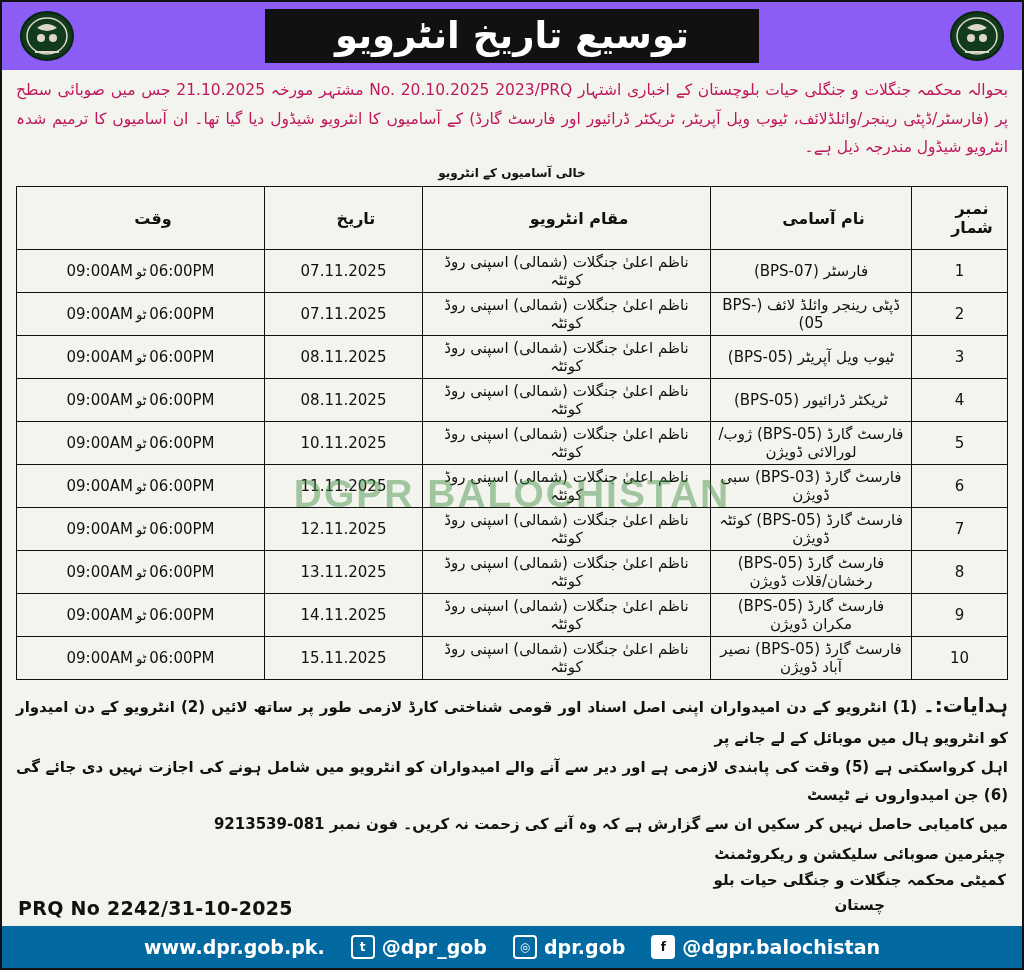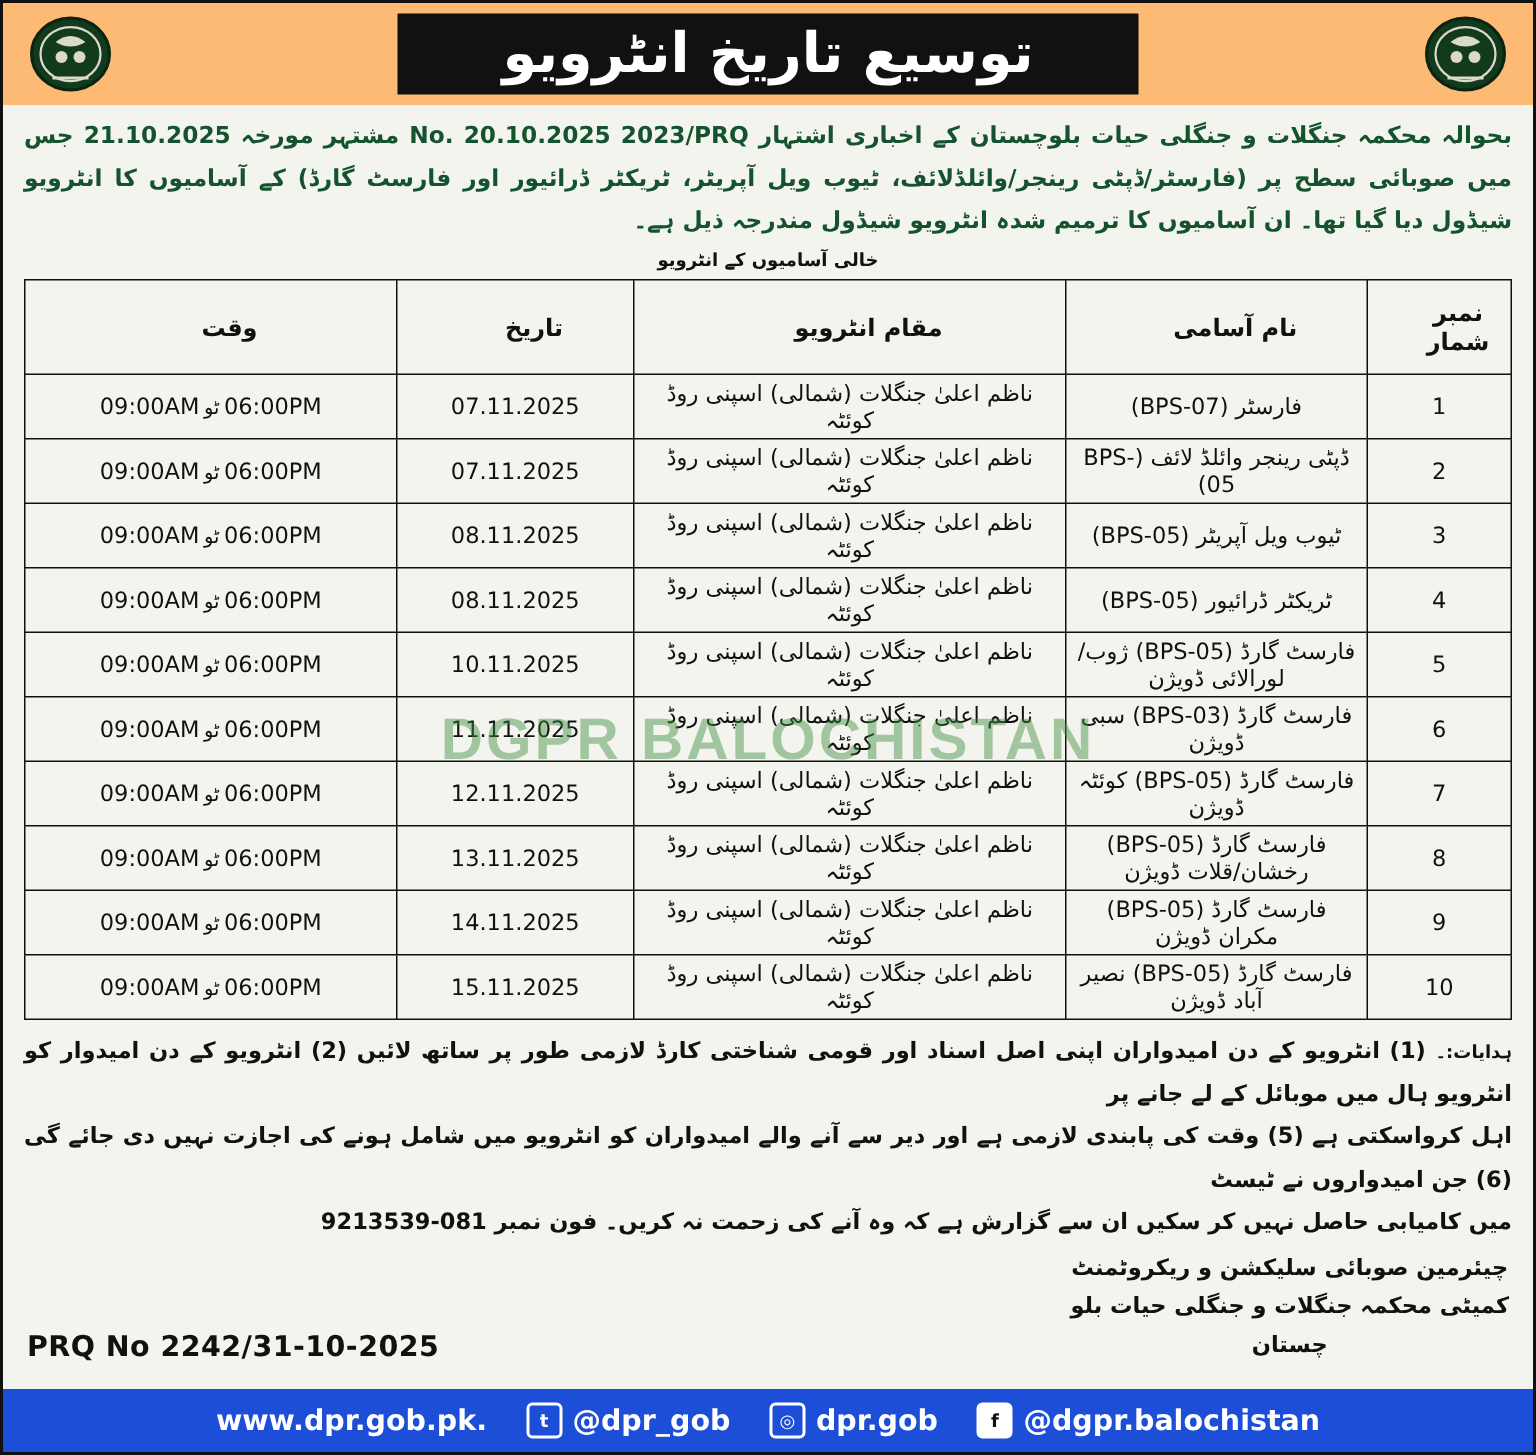--- a/index.html
+++ b/index.html
@@ -14,21 +14,21 @@
     position:absolute;inset:0;
     background:#f4f4ef;
     border:2px solid #111;
     box-sizing:border-box;
   }
   
   .header{
     position:relative;
     height:68px;
     display:flex;align-items:center;justify-content:center;
-    background:#fdba74;
+    background:#8b5cf6;
   }
   .logo{
     position:absolute;top:8px;
     width:62px;height:54px;
     display:flex;align-items:center;justify-content:center;
   }
   .logo.left{left:14px;}
   .logo.right{right:14px;}
   .logo svg{display:block;}
   .title-bar{
@@ -42,22 +42,22 @@
     line-height:1.15;
     font-family:"DejaVu Sans", sans-serif;
   }
   
   .intro{
     direction:rtl;
     text-align:justify;
     padding:6px 14px 2px 14px;
     font-size:15.5px;
     line-height:1.85;
-    color:#14532d;
-    font-weight:bold;
+    color:#be185d;
+    font-weight:normal;
   }
   .intro p{margin:0;}
   .subheading{
     text-align:center;
     font-size:12px;
     font-weight:bold;
     direction:rtl;
     margin:2px 0 6px 0;
     color:#111;
   }
@@ -93,21 +93,21 @@
   
   .instructions{
     direction:rtl;
     text-align:justify;
     padding:6px 14px 0 14px;
     font-size:15px;
     line-height:1.9;
     font-weight:bold;
     color:#111;
   }
-  .instructions .lbl{font-size:12px;}
+  .instructions .lbl{font-size:20px;}
   
   .sigrow{
     display:flex;
     justify-content:space-between;
     align-items:flex-end;
     padding:4px 16px 0 16px;
     direction:rtl;
   }
   .sig{
     text-align:center;
@@ -122,21 +122,21 @@
     font-size:19px;
     font-weight:bold;
     color:#111;
     letter-spacing:.3px;
   }
   
   .footer{
     position:absolute;
     left:0;right:0;bottom:0;
     height:42px;
-    background:#1d4ed8;
+    background:#0369a1;
     color:#fff;
     display:flex;
     align-items:center;
     justify-content:center;
     gap:26px;
     font-size:19px;
     font-weight:bold;
   }
   .footer .item{display:flex;align-items:center;gap:7px;}
   .sq{

